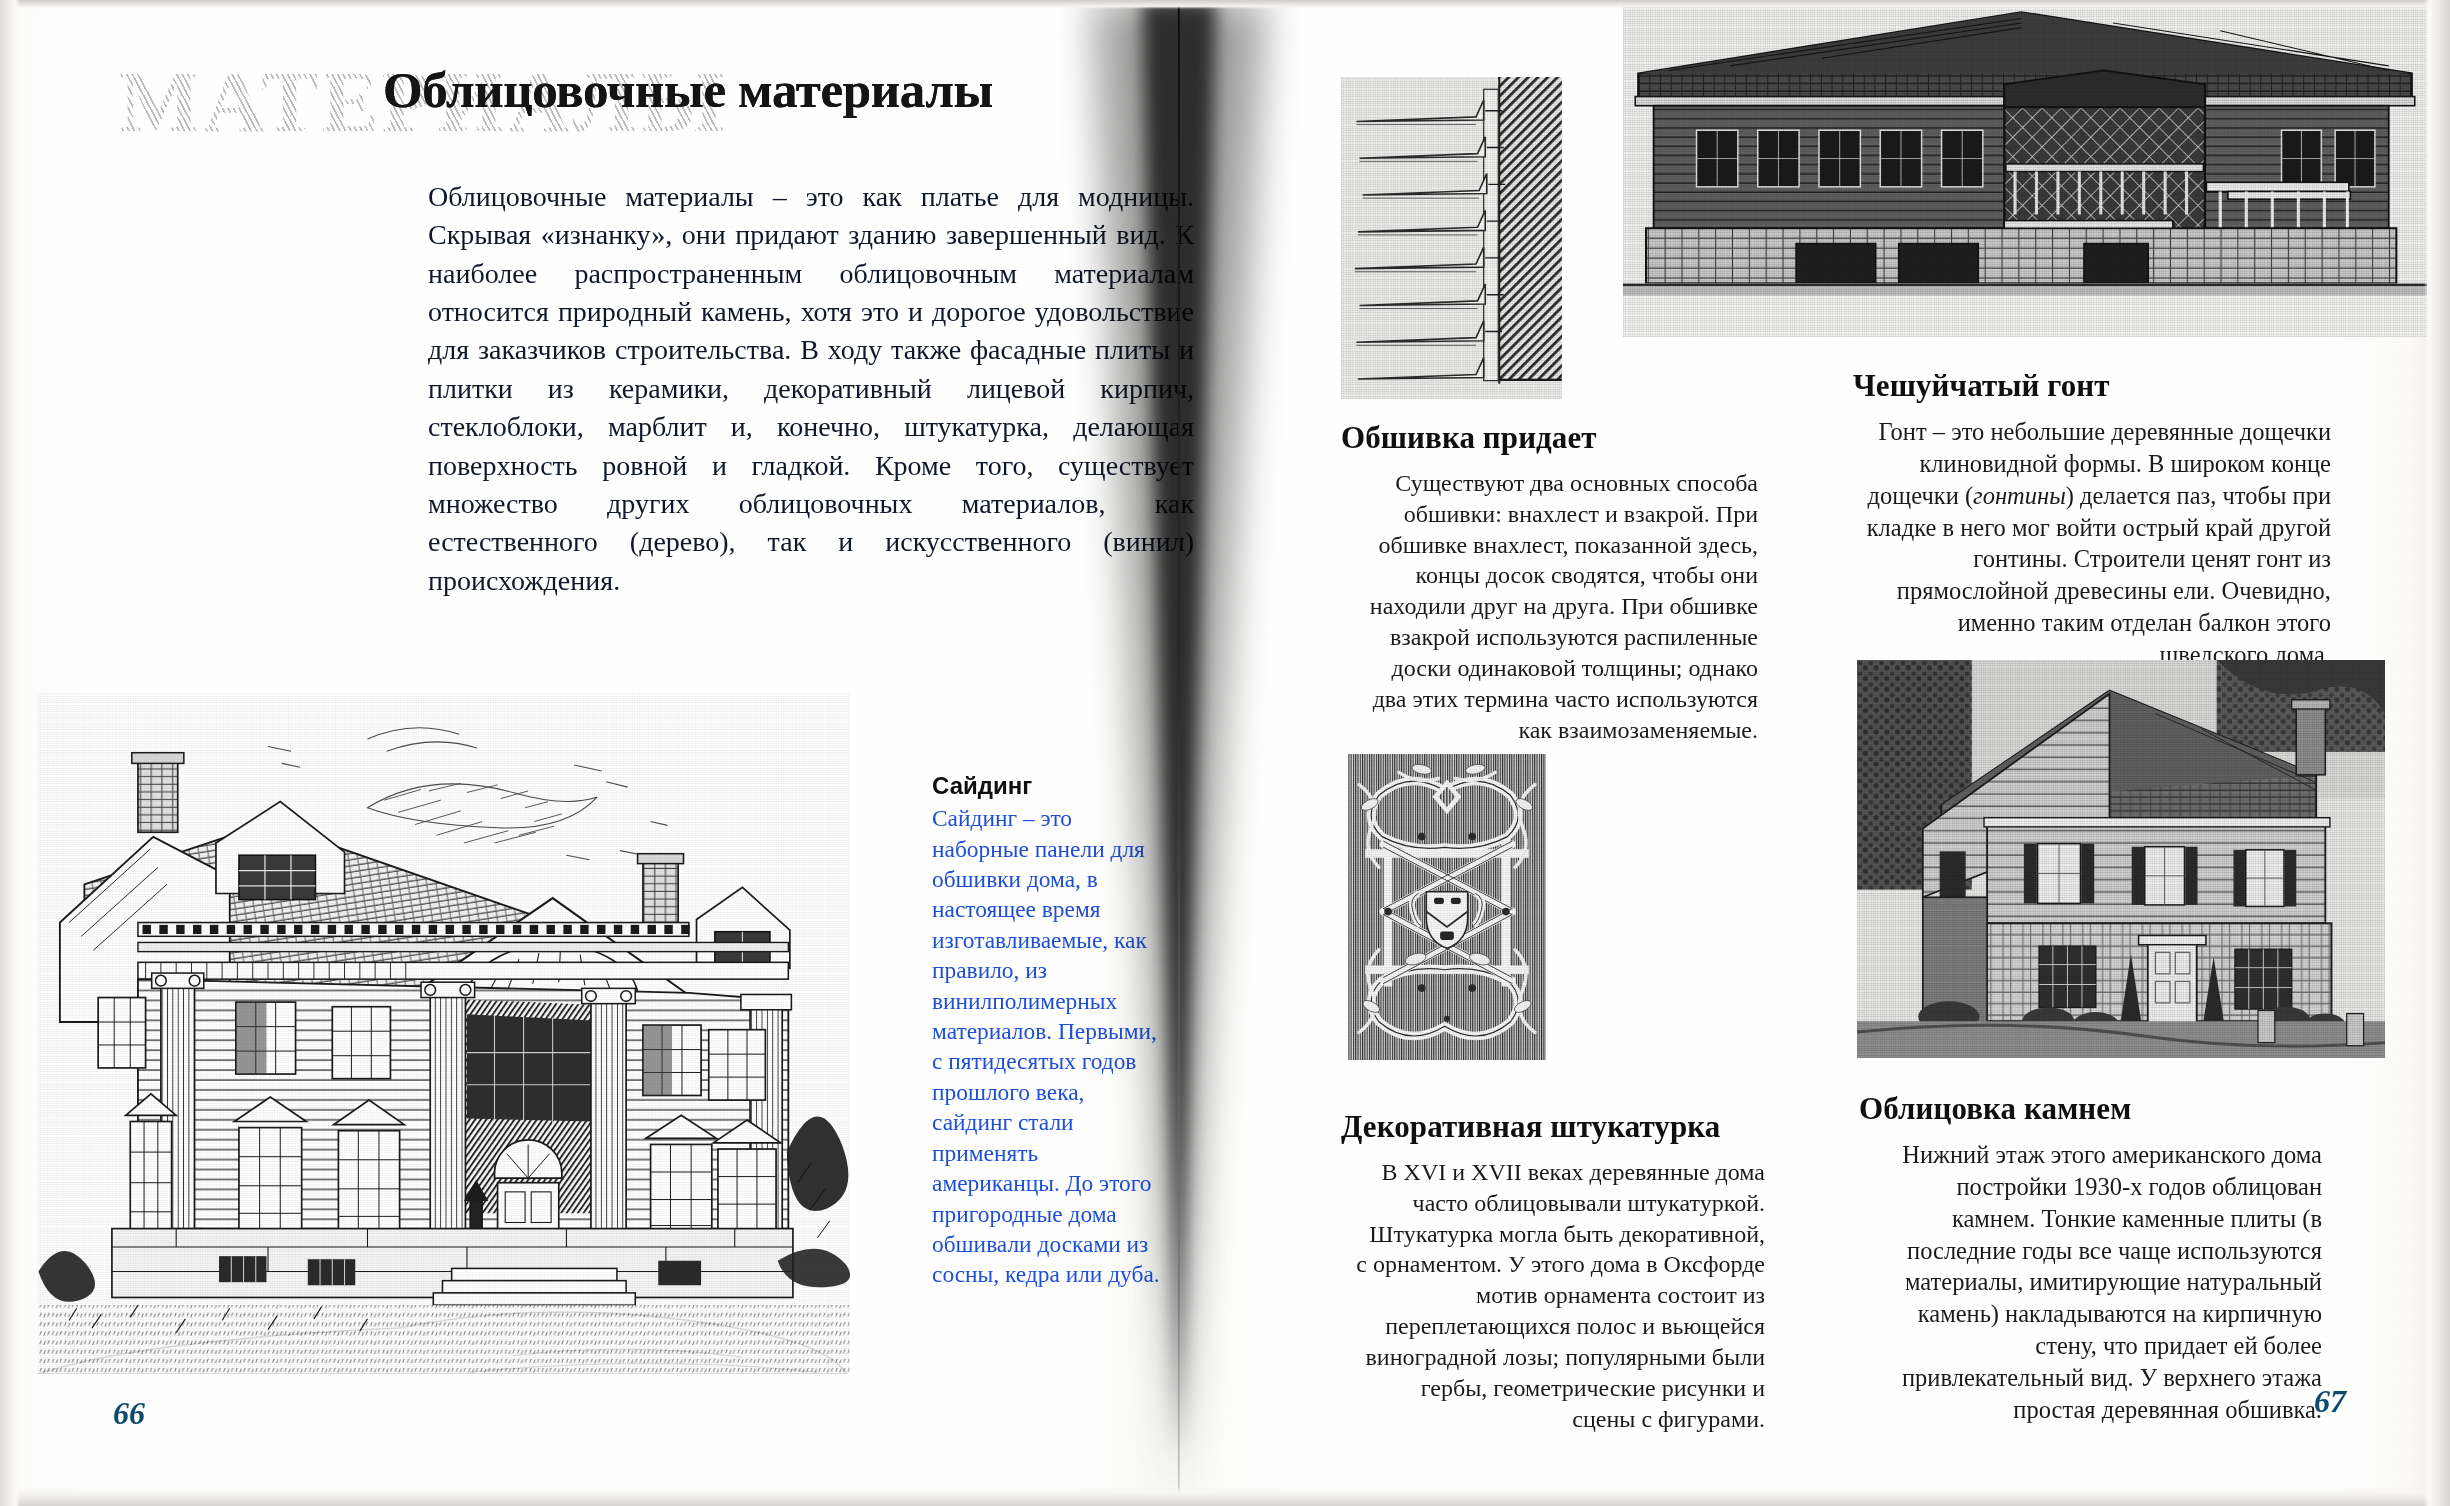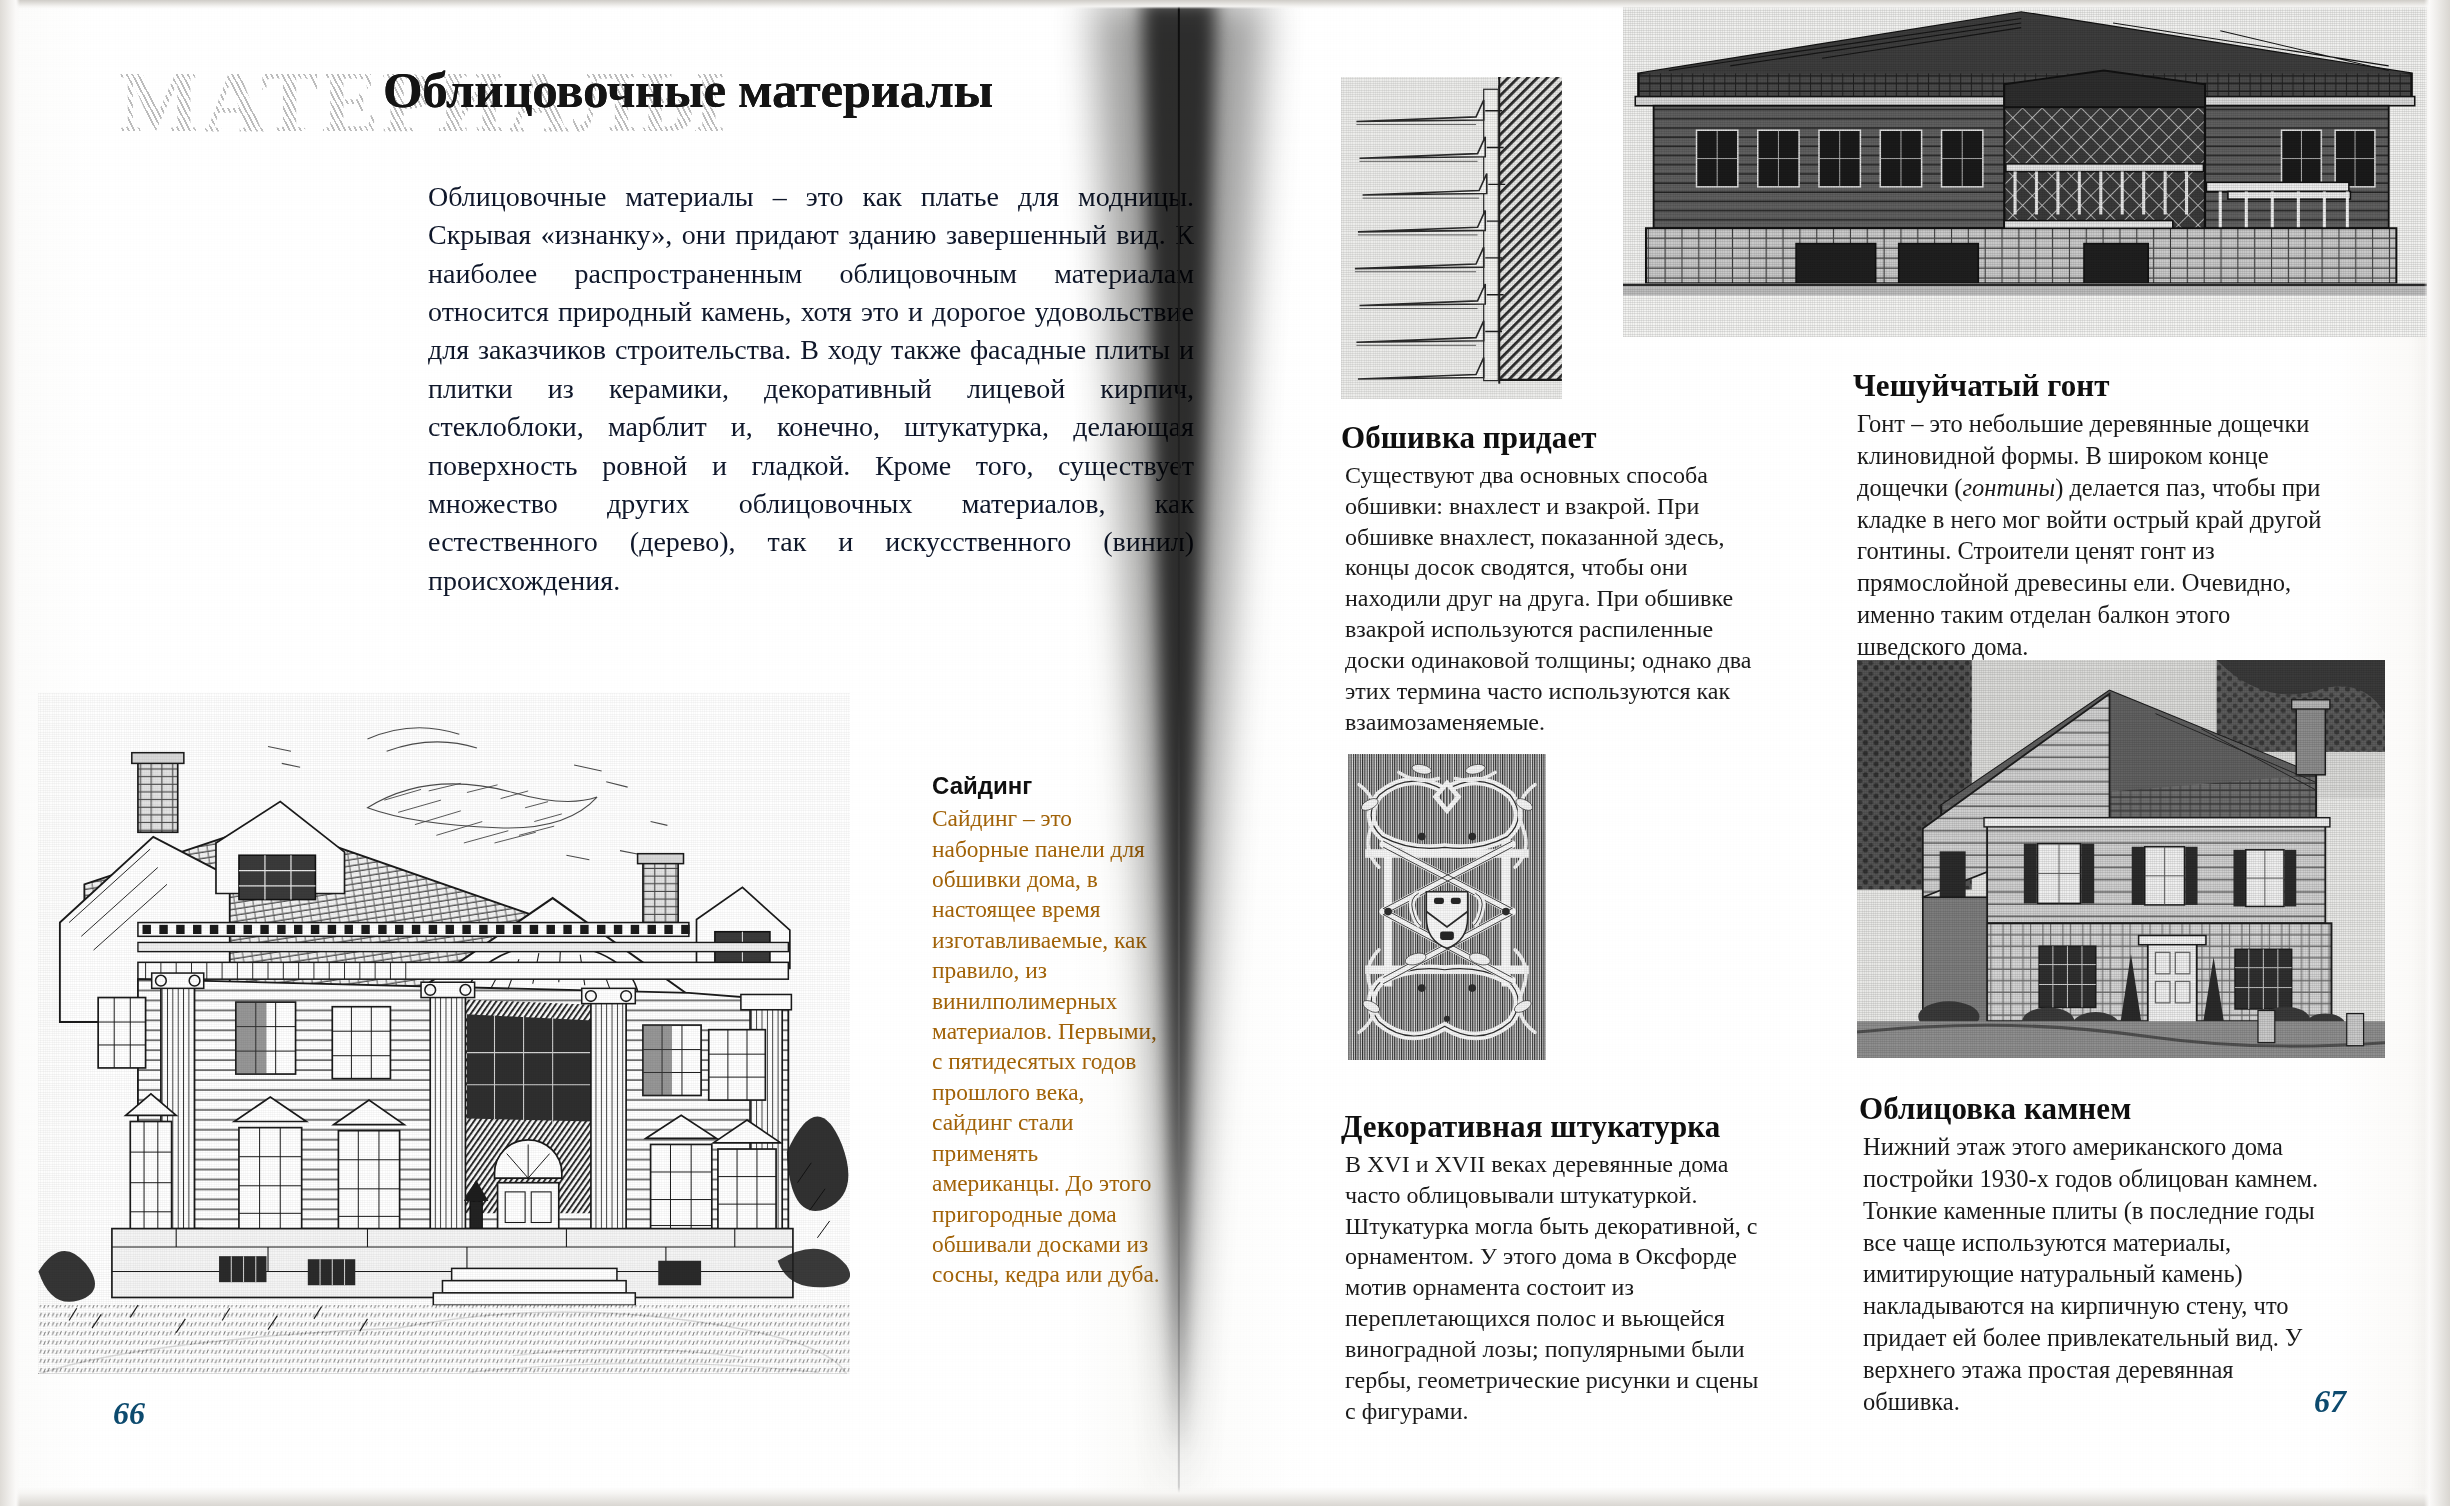--- a/index.html
+++ b/index.html
@@ -115,33 +115,33 @@
   #stone-col{position:absolute;left:1859px;top:1091px;width:475px;}
 
   
   .sec-title{
     font-family:Liberation Serif, serif;
     font-weight:700;font-size:31px;color:#0f0f0f;
     margin:0 0 3.8px 0;letter-spacing:0.1px;
   }
   .sec-body{
     font-family:"Liberation Serif",serif;
-    font-size:24px;line-height:1.285;color:#1a1a1a;margin:4px;
-    text-align:left;
+    font-size:24px;line-height:1.285;color:#1a1a1a;margin:12px;
+    text-align:right;
   }
   .sec-body.wide{font-size:24.5px;line-height:1.30;}
   .sec-body i{font-style:italic;}
 
   .narrow-title{
     font-family:"Liberation Sans",serif;
     font-weight:700;font-size:24px;color:#0f0f0f;margin:0 0 3.1px 0;
   }
   .narrow-body{
     font-family:"Liberation Serif",serif;
-    font-size:23.4px;line-height:1.30;color:#a16207;margin:0;
+    font-size:23.4px;line-height:1.30;color:#1d4ed8;margin:0;
   }
 
   
   .folio{
     position:absolute;font-family:"Liberation Serif",serif;
     font-style:italic;font-weight:700;font-size:32px;color:#0c4a6e;
   }
   #folio-left{left:113px;top:1395px;}
   #folio-right{left:2314px;top:1383px;}
 

